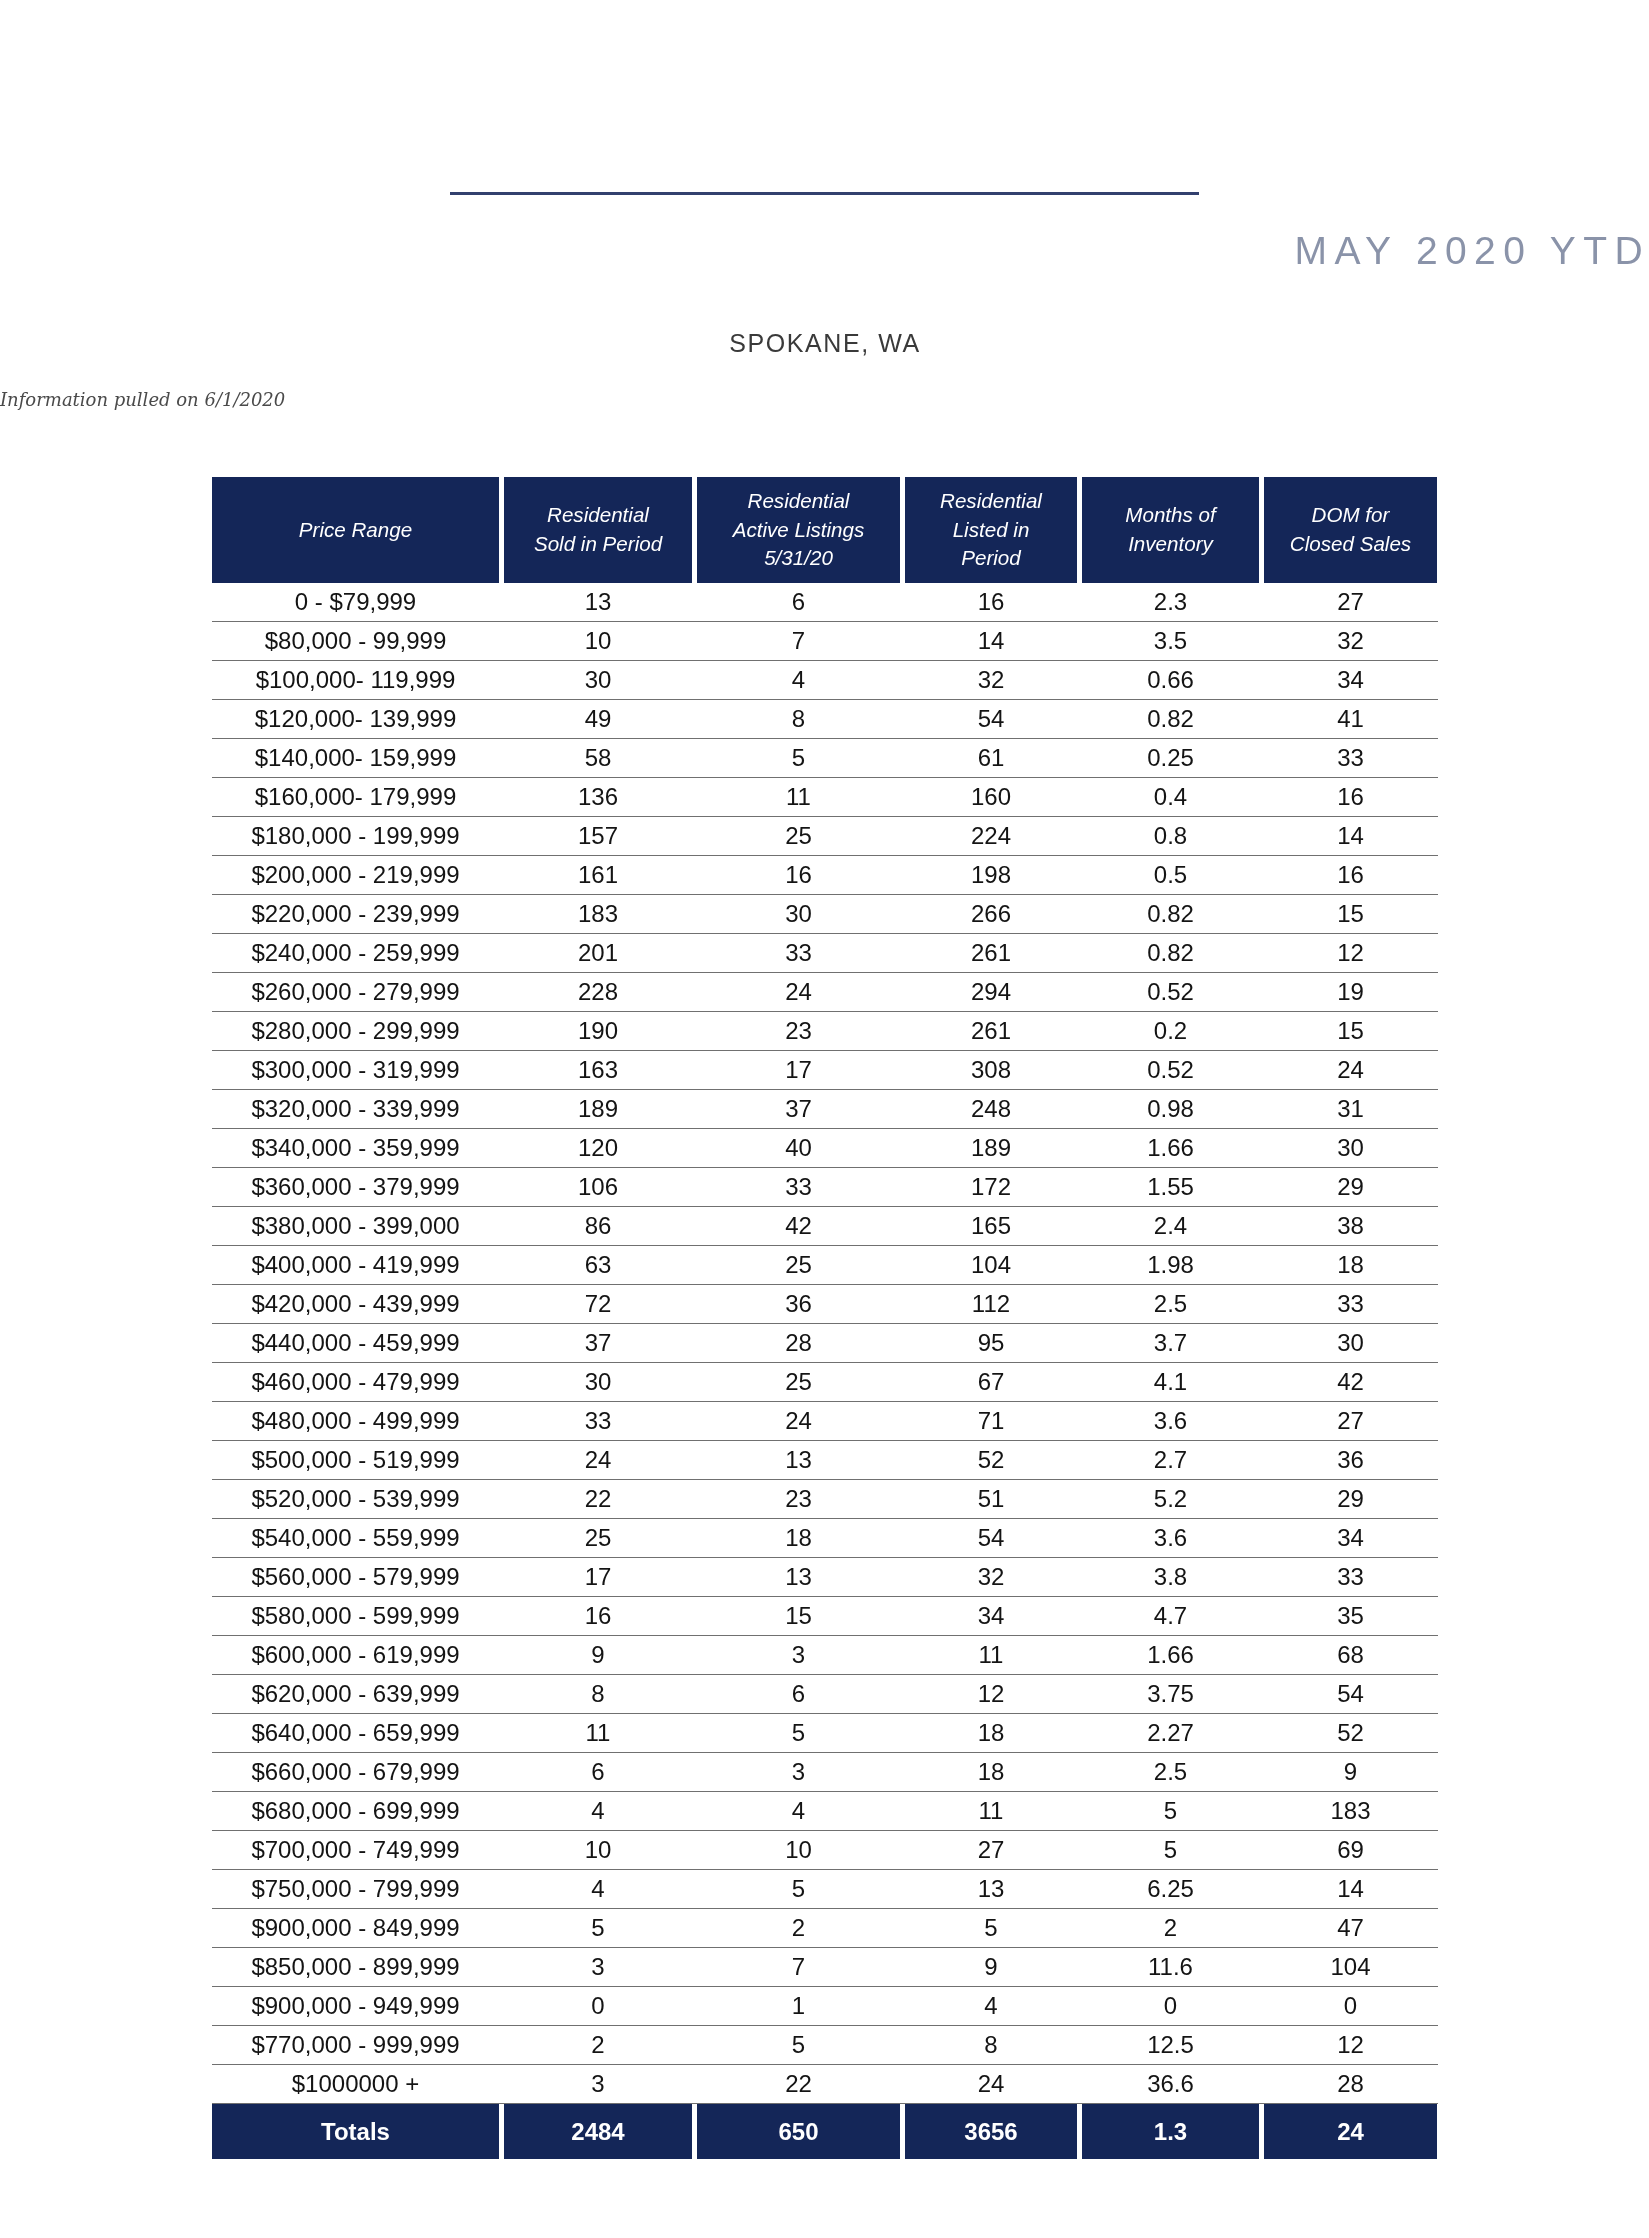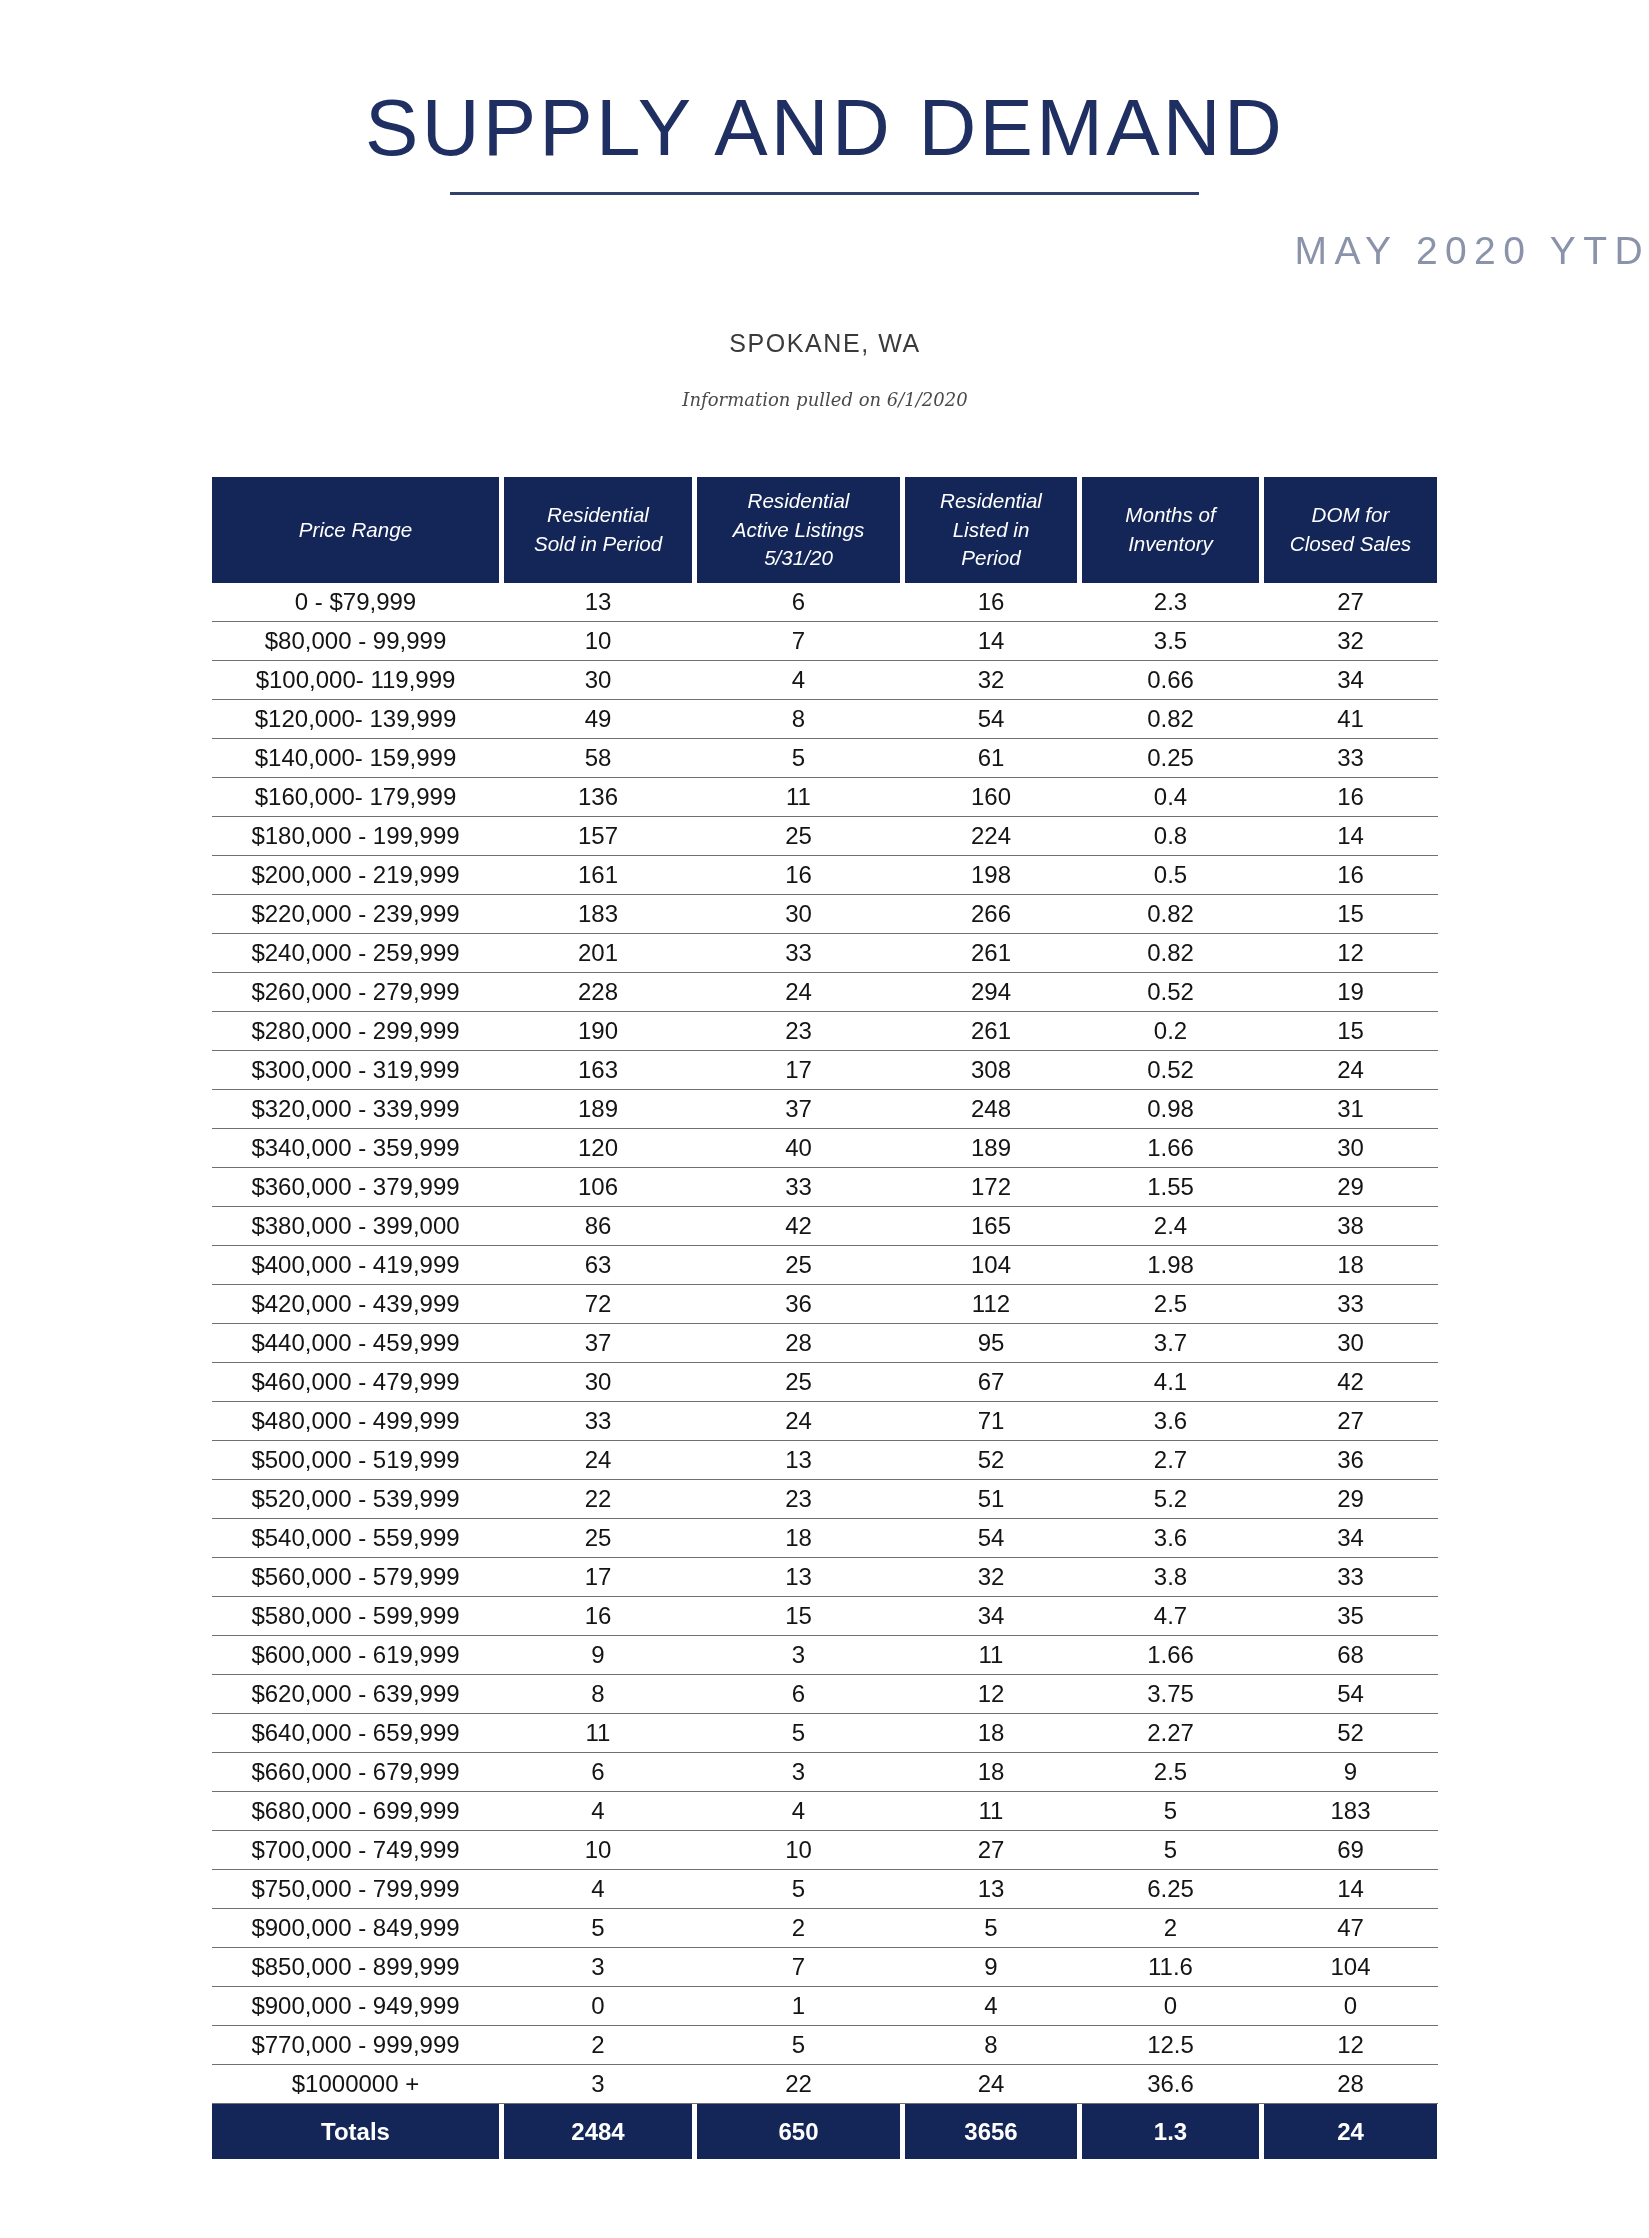--- a/index.html
+++ b/index.html
@@ -40,21 +40,21 @@
     top:293px;left:0;width:100%;
     text-align:center;
     font-size:25px;
     letter-spacing:1.6px;
     color:var(--location_gray,#3A3A3A);
     margin-top:36px;
   }
   .page-note{
     position:absolute;
     top:389px;left:0;width:100%;
-    text-align:center;
+    text-align:left;
     font-family:"DejaVu Serif", serif;
     font-style:italic;
     font-size:18px;
     color:var(--note_gray,#4a4a4a);
   }
   .sd-table{
     position:absolute;
     top:477px;left:212px;
     width:1226px;
   }
@@ -99,21 +99,20 @@
     justify-content:center;
     font-size:24px;
     font-weight:600;
   }
 </style>
 </head>
 <body>
 
 <div class="page">
 
-  <div class="page-title">SUPPLY AND DEMAND</div>
   <div class="title-underline"></div>
   <div class="page-subtitle">MAY 2020 YTD</div>
   <div class="page-location">SPOKANE, WA</div>
   <div class="page-note">Information pulled on 6/1/2020</div>
 
   <div class="sd-table">
 
     <div class="thead grid-row">
       <div class="th">Price Range</div>
       <div class="th">Residential

